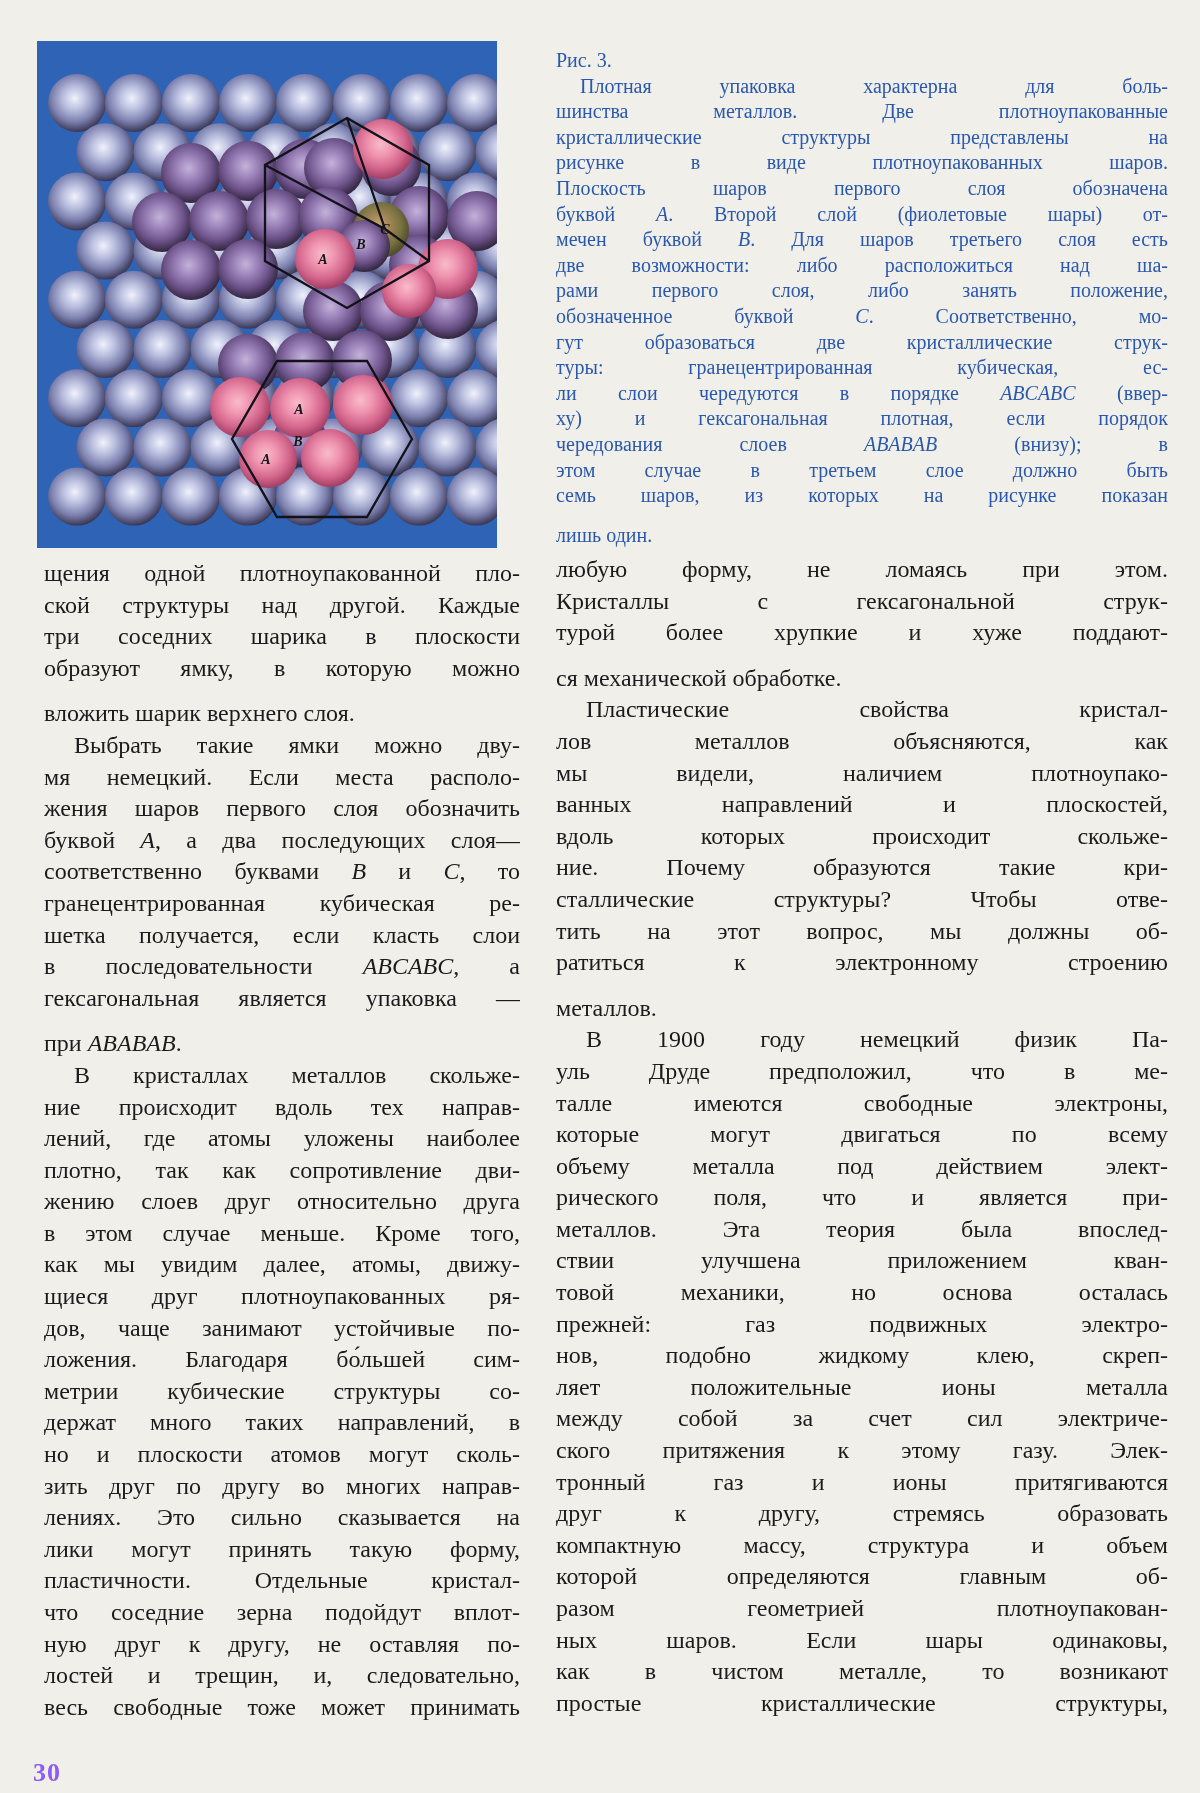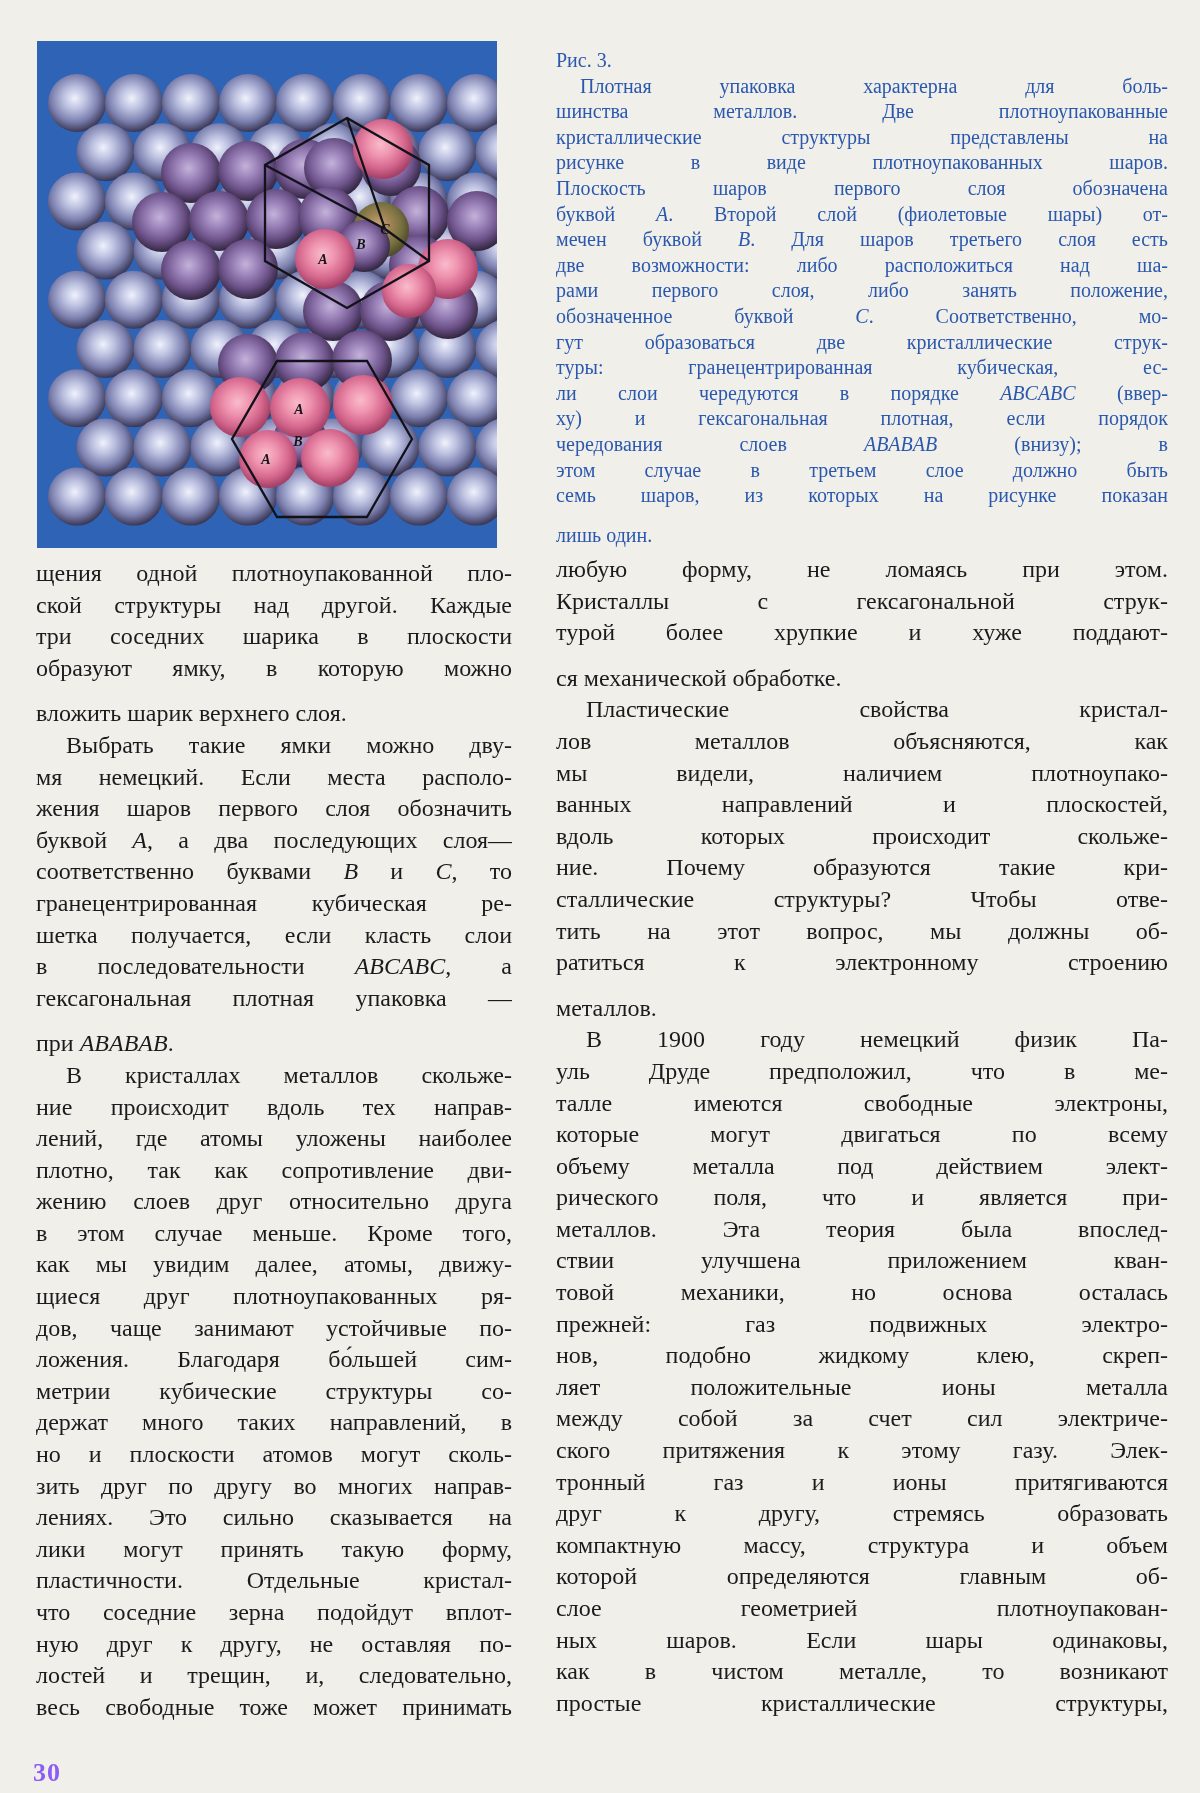--- a/index.html
+++ b/index.html
@@ -3,21 +3,21 @@
 <meta charset="utf-8">
 <style>
   html,body{margin:0;padding:0;background:#e8e6e0;}
   .page{position:relative;width:1200px;height:1793px;background:#f1efe9;
         font-family:"Liberation Serif",serif;overflow:hidden;}
   .figure{position:absolute;left:37px;top:41px;width:460px;height:507px;}
   .figure svg{display:block;width:100%;height:100%;}
   .caption{position:absolute;left:556px;top:34px;width:612px;
            font-size:20px;line-height:25.6px;color:#2a58ae;}
   .col{position:absolute;font-size:24px;line-height:31.6px;color:#1b1b1d;}
-  .col.left{left:36px;top:558px;width:476px;}
+  .col.left{left:44px;top:558px;width:476px;}
   .col.right{left:556px;top:554px;width:612px;}
   .tl{text-align:justify;text-align-last:justify;text-justify:inter-word;
       overflow:hidden;white-space:nowrap;}
   .col .tl{height:31.6px;white-space:normal;}
   .caption .tl{height:25.6px;white-space:normal;}
   .tl.pend{text-align-last:left;margin-top:14px;}
   .tl.ind{text-indent:30px;}
   .caption .tl.ind{text-indent:24px;}
   .tl i{font-style:italic;}
   .pagenum{position:absolute;left:33px;top:1758px;
@@ -211,21 +211,21 @@
       <div class="tl">образуют ямку, в которую можно</div>
       <div class="tl pend">вложить шарик верхнего слоя.</div>
       <div class="tl ind">Выбрать такие ямки можно дву-</div>
       <div class="tl">мя немецкий. Если места располо-</div>
       <div class="tl">жения шаров первого слоя обозначить</div>
       <div class="tl">буквой <i>A</i>, а два последующих слоя—</div>
       <div class="tl">соответственно буквами <i>B</i> и <i>C</i>, то</div>
       <div class="tl">гранецентрированная кубическая ре-</div>
       <div class="tl">шетка получается, если класть слои</div>
       <div class="tl">в последовательности <i>ABCABC</i>, а</div>
-      <div class="tl">гексагональная плотная упаковка —</div>
+      <div class="tl">гексагональная является упаковка —</div>
       <div class="tl pend">при <i>ABABAB</i>.</div>
       <div class="tl ind">В кристаллах металлов скольже-</div>
       <div class="tl">ние происходит вдоль тех направ-</div>
       <div class="tl">лений, где атомы уложены наиболее</div>
       <div class="tl">плотно, так как сопротивление дви-</div>
       <div class="tl">жению слоев друг относительно друга</div>
       <div class="tl">в этом случае меньше. Кроме того,</div>
       <div class="tl">как мы увидим далее, атомы, движу-</div>
       <div class="tl">щиеся друг плотноупакованных ря-</div>
       <div class="tl">дов, чаще занимают устойчивые по-</div>
@@ -268,19 +268,19 @@
       <div class="tl">товой механики, но основа осталась</div>
       <div class="tl">прежней: газ подвижных электро-</div>
       <div class="tl">нов, подобно жидкому клею, скреп-</div>
       <div class="tl">ляет положительные ионы металла</div>
       <div class="tl">между собой за счет сил электриче-</div>
       <div class="tl">ского притяжения к этому газу. Элек-</div>
       <div class="tl">тронный газ и ионы притягиваются</div>
       <div class="tl">друг к другу, стремясь образовать</div>
       <div class="tl">компактную массу, структура и объем</div>
       <div class="tl">которой определяются главным об-</div>
-      <div class="tl">слое геометрией плотноупакован-</div>
+      <div class="tl">разом геометрией плотноупакован-</div>
       <div class="tl">ных шаров. Если шары одинаковы,</div>
       <div class="tl">как в чистом металле, то возникают</div>
       <div class="tl">простые кристаллические структуры,</div>
     </div>
   <div class="pagenum">30</div>
 </div>
 
 </body></html>

